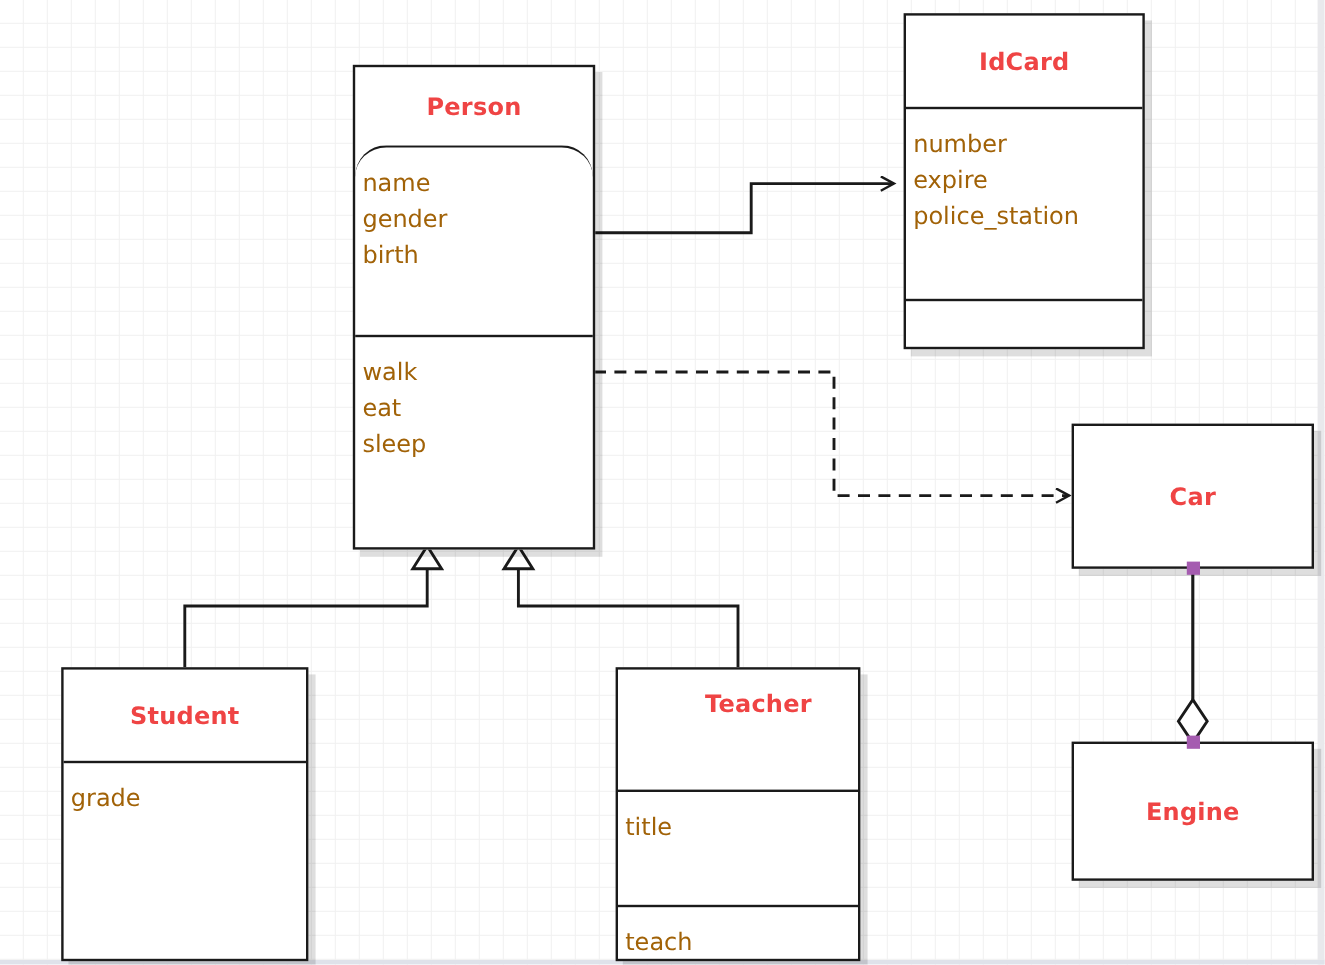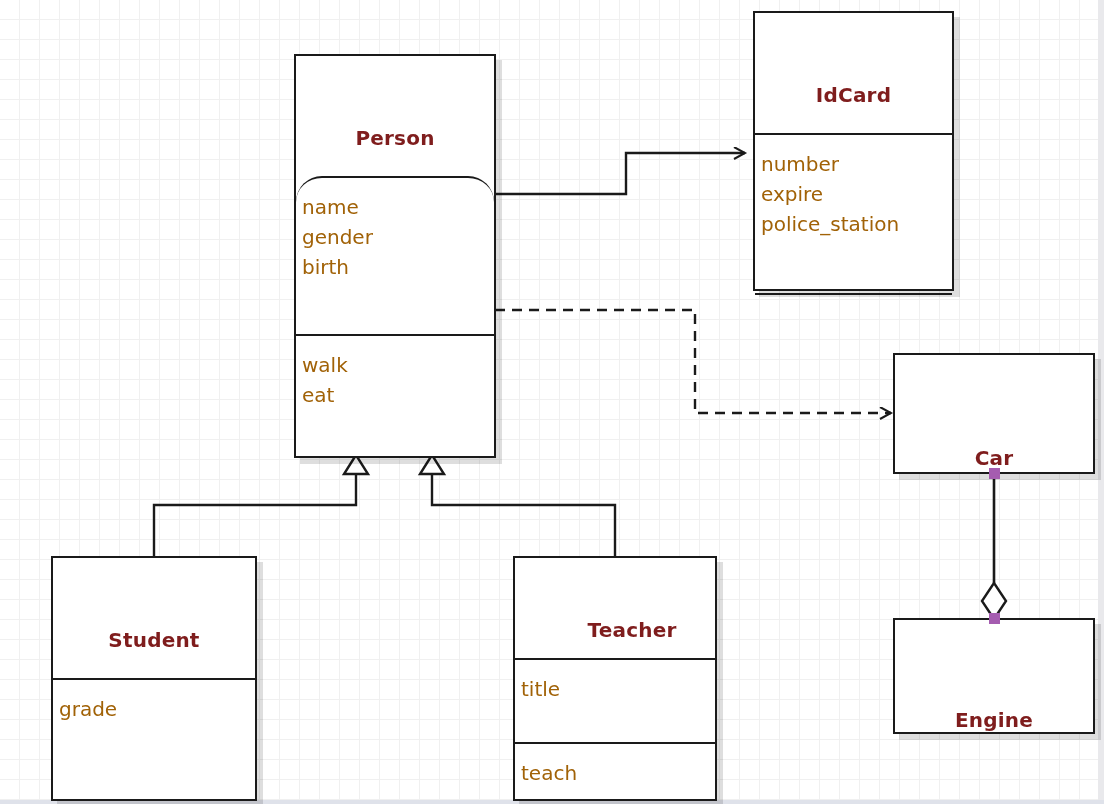--- a/index.html
+++ b/index.html
@@ -67,23 +67,22 @@
   .uml-section + .uml-section {
     border-top: 2px solid #1a1a1a;
   }
 
   .uml-name {
     display: flex;
     align-items: center;
     justify-content: center;
     font-weight: bold;
     font-size: 20px;
-    color: #7f1d1d;
+    color: #ef4444;
     letter-spacing: 0.2px;
-    margin-top: 44px;
   }
 
   .uml-members {
     padding: 14px 0 0 6px;
     font-size: 20px;
     line-height: 30px;
     color: #a16207;
   }
   .uml-members .member {
     white-space: nowrap;
@@ -137,29 +136,30 @@
     <g>
       <path d="M994,474 L994,583" fill="none" stroke="#1a1a1a" stroke-width="2.6"></path>
       <polygon points="994,583 1006,601 994,619 982,601" fill="#ffffff" stroke="#1a1a1a" stroke-width="2.4"></polygon>
     </g>
   </svg>
 
   <div class="handle" style="left:989px; top:468px;"></div>
   <div class="handle" style="left:989px; top:613px;"></div>
 
   <div class="uml-class" id="class-person" style="left:294px; top:54px; width:202px; height:404px;">
-    <div class="uml-section uml-name" style="height:76px;">Person</div>
+    <div class="uml-section uml-name" style="height:65px;">Person</div>
     <div class="uml-section uml-members" style="height:158px;border-radius:26px;">
       <div class="member">name</div>
       <div class="member">gender</div>
       <div class="member">birth</div>
     </div>
     <div class="uml-section uml-members" style="height:166px;">
       <div class="member">walk</div>
       <div class="member">eat</div>
+      <div class="member">sleep</div>
     </div>
   </div>
 
   <div class="uml-class" id="class-idcard" style="left:753px; top:11px; width:201px; height:280px;">
     <div class="uml-section uml-name" style="height:76px;">IdCard</div>
     <div class="uml-section uml-members" style="height:160px;">
       <div class="member">number</div>
       <div class="member">expire</div>
       <div class="member">police_station</div>
     </div>
@@ -168,21 +168,21 @@
 
   <div class="uml-class" id="class-student" style="left:51px; top:556px; width:206px; height:245px;">
     <div class="uml-section uml-name" style="height:76px;">Student</div>
     <div class="uml-section uml-members" style="height:80px;">
       <div class="member">grade</div>
     </div>
   </div>
 
   <div class="uml-class" id="class-teacher" style="left:513px; top:556px; width:204px; height:245px;">
     <div class="uml-section uml-name" style="height:56px;padding-left:34px;">Teacher</div>
-    <div class="uml-section uml-members" style="height:84px;">
+    <div class="uml-section uml-members" style="height:96px;margin-top:44px;">
       <div class="member">title</div>
     </div>
     <div class="uml-section uml-members" style="height:85px;">
       <div class="member">teach</div>
     </div>
   </div>
 
   <div class="uml-class uml-simple" id="class-car" style="left:893px; top:353px; width:202px; height:121px;">
     <div class="uml-section uml-name" style="height:100%;">Car</div>
   </div>

